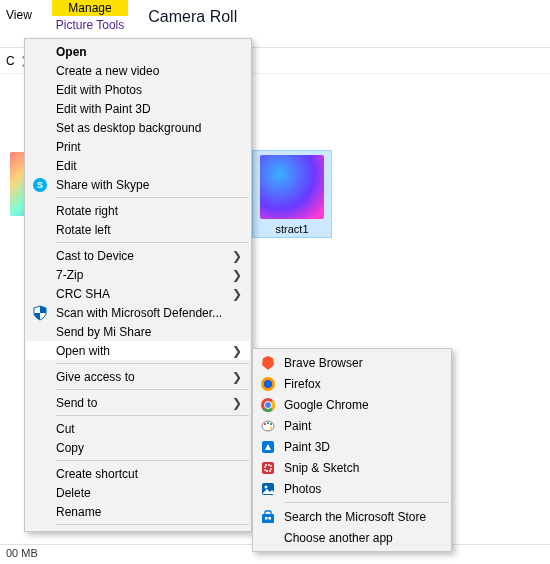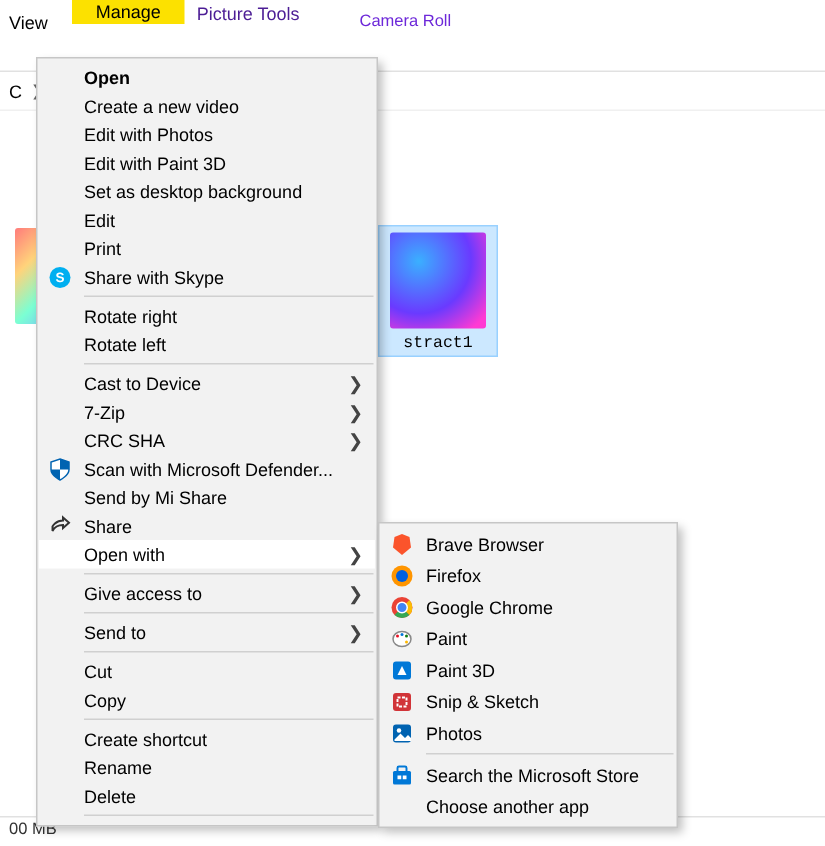--- a/index.html
+++ b/index.html
@@ -23,42 +23,41 @@
     background: #fff;
     position: relative;
   }
   .ribbon .view-tab {
     font-size: 12px;
     padding: 8px 10px 0 6px;
     color: #000;
   }
   .ribbon .tool-tab-group {
     display: flex;
-    flex-direction: row;
-    align-items: flex-start;
+    flex-direction: column;
+    align-items: center;
     margin-left: 6px;
   }
   .ribbon .tool-tab-top {
     background: #fce100;
     color: #000;
     font-size: 12px;
     text-align: center;
     padding: 1px 16px;
   }
   .ribbon .tool-tab-bottom {
     font-size: 12px;
     text-align: center;
     padding: 2px 8px;
     color: #4c1d95;
   }
   .ribbon .title-area {
-    font-size: 11px;
+    font-size: 16px;
     padding: 8px 0 0 16px;
-    color: #6d28d9;
-    margin-left: 16px;
+    color: #0f172a;
   }
 
   
   .address-row {
     display: flex;
     align-items: center;
     height: 26px;
     padding: 0 6px;
     border-bottom: 1px solid #f0f0f0;
     font-size: 12px;
@@ -85,21 +84,21 @@
     margin: 0 auto 4px auto;
     border-radius: 2px;
   }
   .thumb.sel {
     background: #cce8ff;
     border: 1px solid #99d1ff;
     padding: 4px 2px 2px 2px;
   }
   .thumb1 { top: 78px; left: 2px; }
   .thumb1 .img { background: linear-gradient(135deg,#ff7b7b,#ffd37b,#7bffd3,#7bb8ff,#d37bff); }
-  .thumb2 { top: 76px; left: 252px; font-family: Liberation Mono, monospace; }
+  .thumb2 { top: 76px; left: 252px; }
   .thumb2 .img { background: radial-gradient(circle at 30% 30%, #3ab0ff, #6a3aff 55%, #ff3ad3 90%); }
 
   
   .status-bar {
     position: absolute;
     left: 0; bottom: 0;
     height: 20px;
     font-size: 11px;
     color: #333;
     padding: 2px 6px;
@@ -202,24 +201,24 @@
   <div class="row ht">
       <span>Edit with Photos</span>
     </div>
   <div class="row ht">
       <span>Edit with Paint 3D</span>
     </div>
   <div class="row ht">
       <span>Set as desktop background</span>
     </div>
   <div class="row ht">
+      <span>Print</span>
+    </div>
+  <div class="row ht">
       <span>Edit</span>
-    </div>
-  <div class="row ht">
-      <span>Print</span>
     </div>
   <div class="row ht">
     <span class="ico">
       <svg viewBox="0 0 16 16">
           <circle cx="8" cy="8" r="7" fill="#00aff0"></circle>
           <text x="8" y="11" text-anchor="middle" font-size="9" fill="#fff" font-weight="bold">S</text>
         </svg>
     </span>
     <span>Share with Skype</span>
   </div>
@@ -249,28 +248,20 @@
           <path d="M8 1 L14 3 V8 C14 12 8 15 8 15 C8 15 2 12 2 8 V3 Z" fill="#fff" stroke="#0063b1" stroke-width="1"></path>
           <path d="M8 1 L14 3 V8 H8 Z" fill="#0063b1"></path>
           <path d="M2 8 H8 V15 C8 15 2 12 2 8 Z" fill="#0063b1"></path>
         </svg>
     </span>
     <span>Scan with Microsoft Defender...</span>
   </div>
   <div class="row ht">
       <span>Send by Mi Share</span>
     </div>
-  <div class="row ht">
-    <span class="ico">
-      <svg viewBox="0 0 16 16" fill="none" stroke="#333" stroke-width="1.3">
-          <path d="M3 8 C3 8 5 4 10 4 V2 L14 5.5 L10 9 V7 C6 7 4 9 3 11 Z"></path>
-        </svg>
-    </span>
-    <span>Share</span>
-  </div>
   <div class="row ht hovered">
       <span>Open with</span>
       <span class="arr">❯</span>
     </div>
   <div class="sep"></div>
   <div class="row ht">
       <span>Give access to</span>
       <span class="arr">❯</span>
     </div>
   <div class="sep"></div>
@@ -283,24 +274,24 @@
       <span>Cut</span>
     </div>
   <div class="row ht">
       <span>Copy</span>
     </div>
   <div class="sep"></div>
   <div class="row ht">
       <span>Create shortcut</span>
     </div>
   <div class="row ht">
+      <span>Delete</span>
+    </div>
+  <div class="row ht">
       <span>Rename</span>
-    </div>
-  <div class="row ht">
-      <span>Delete</span>
     </div>
   <div class="sep"></div>
 
 </div>
 
 <div class="menu sub">
   <div class="row">
     <span class="ico">
       <svg viewBox="0 0 16 16">
           <path d="M8 1 L13 3 L14 10 L8 15 L2 10 L3 3 Z" fill="#fb542b"></path>

